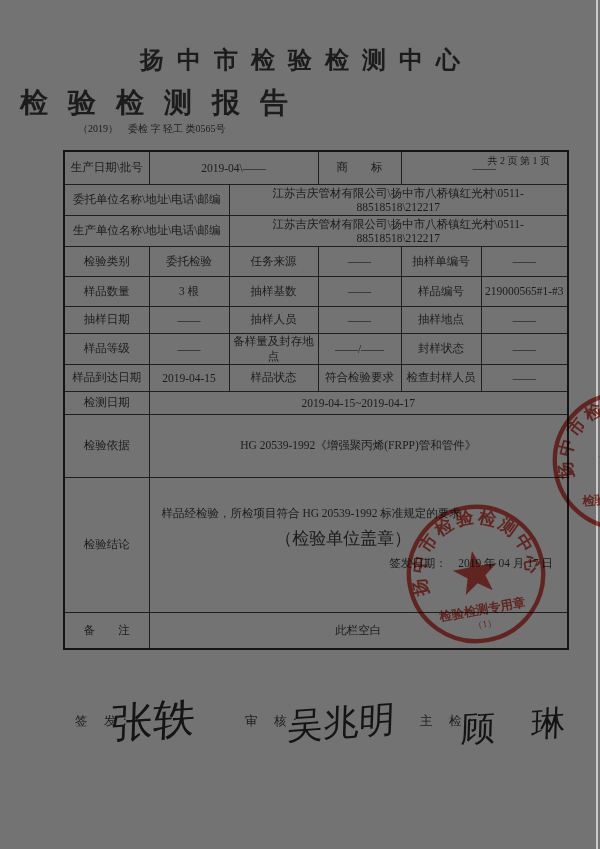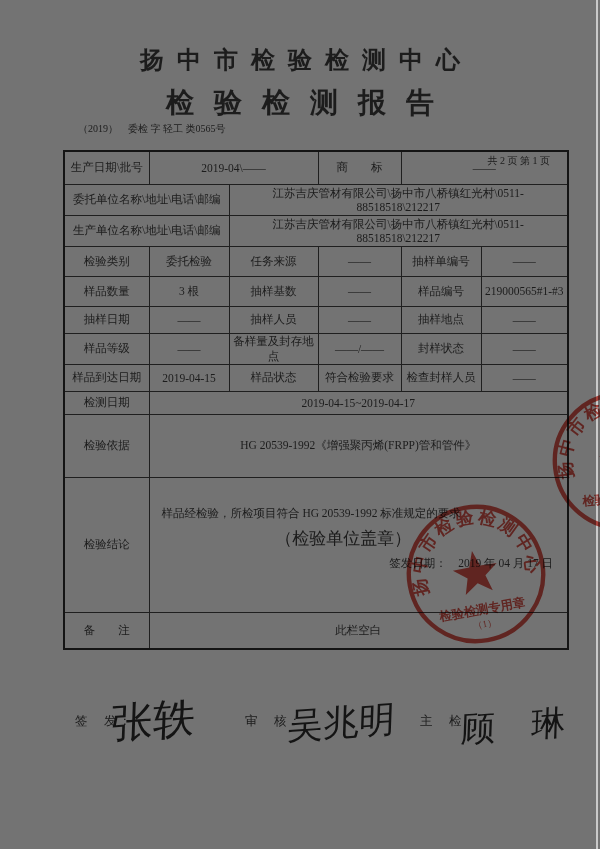--- a/index.html
+++ b/index.html
@@ -6,21 +6,21 @@
   .page{
     position:relative;width:600px;height:849px;background:#737373;overflow:hidden;
     font-family:"Liberation Serif","DejaVu Serif",serif;color:#1c1c1c;
   }
   .edge-line{position:absolute;top:0;right:2px;width:2px;height:849px;background:#c9c9c9;}
   .org-title{
     position:absolute;top:44px;left:0;width:600px;text-align:center;
     font-size:24px;font-weight:bold;letter-spacing:13px;white-space:nowrap;text-indent:13px;
   }
   .report-title{
-    position:absolute;top:84px;left:0;width:600px;text-align:center;
+    position:absolute;top:84px;left:0;width:600px;
     font-size:28px;font-weight:bold;letter-spacing:20px;white-space:nowrap;text-indent:20px;
   }
   .meta-row{
     position:absolute;top:122px;left:66px;width:504px;display:flex;justify-content:space-between;
     font-size:10px;
   }
   .meta-row .rno{padding-left:12px;}
   .meta-row .pno{padding-right:20px;margin-top:32px;}
   table.report{
     position:absolute;top:150px;left:63px;width:504px;border-collapse:collapse;table-layout:fixed;

